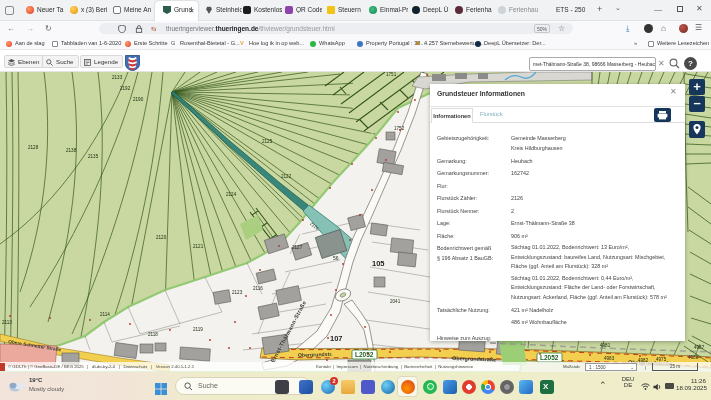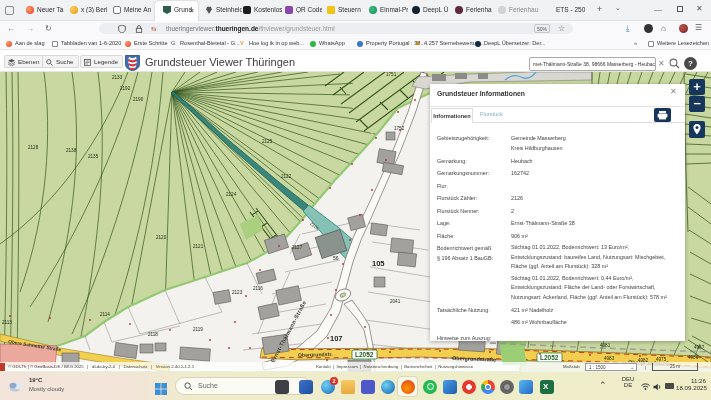--- a/index.html
+++ b/index.html
@@ -167,21 +167,20 @@
         <path d="M4 2 C6 3.5 9 3.5 11 2 L11.6 4.2 C9 6 6 6 3.4 4.2 Z"></path>
         <path d="M3.6 6 C6 7.8 9 7.8 11.4 6 L11.8 8.2 C9 10 6 10 3.2 8.2 Z"></path>
         <path d="M3.8 10 C6 11.6 9 11.6 11.2 10 L10.6 12.4 C9 13.8 6 13.8 4.4 12.4 Z"></path>
       </g>
 <g fill="#d33">
         <path d="M4 4.1 C6.5 5.9 8.5 5.9 11 4.1 L11.4 6.1 C9 7.9 6 7.9 3.5 6.1 Z"></path>
         <path d="M3.4 8.1 C6 9.9 9 9.9 11.6 8.1 L11.2 10.1 C9 11.8 6 11.8 3.8 10.1 Z"></path>
         <path d="M4.5 12.3 C6.5 13.7 8.5 13.7 10.5 12.3 L9.5 14.3 C8.5 15.2 6.5 15.2 5.5 14.3 Z"></path>
       </g>
 </svg>
-<div id="apptitle">Grundsteuer Viewer Thüringen</div>
 <div id="hsearch">met-Thälmann-Straße 38, 98666 Masserberg - Heubach</div>
 <div class="abs" style="left:658px;top:59px;font-size:8px;color:#888">✕</div>
 <svg class="abs" style="left:669px;top:58px" width="11" height="11" viewBox="0 0 11 11">
       <circle cx="4.5" cy="4.5" r="3.4" fill="none" stroke="#666" stroke-width="1.1"></circle>
       <path d="M7 7 L10 10" stroke="#666" stroke-width="1.2"></path>
     </svg>
 <div class="abs" style="left:684px;top:57px;width:13px;height:13px;border-radius:50%;background:#4a4a4a;color:#fff;font-size:8px;text-align:center;line-height:13px;font-weight:bold">?</div>
 
 <div class="abs" id="map">
 <svg width="711" height="300" viewBox="0 0 711 300">

